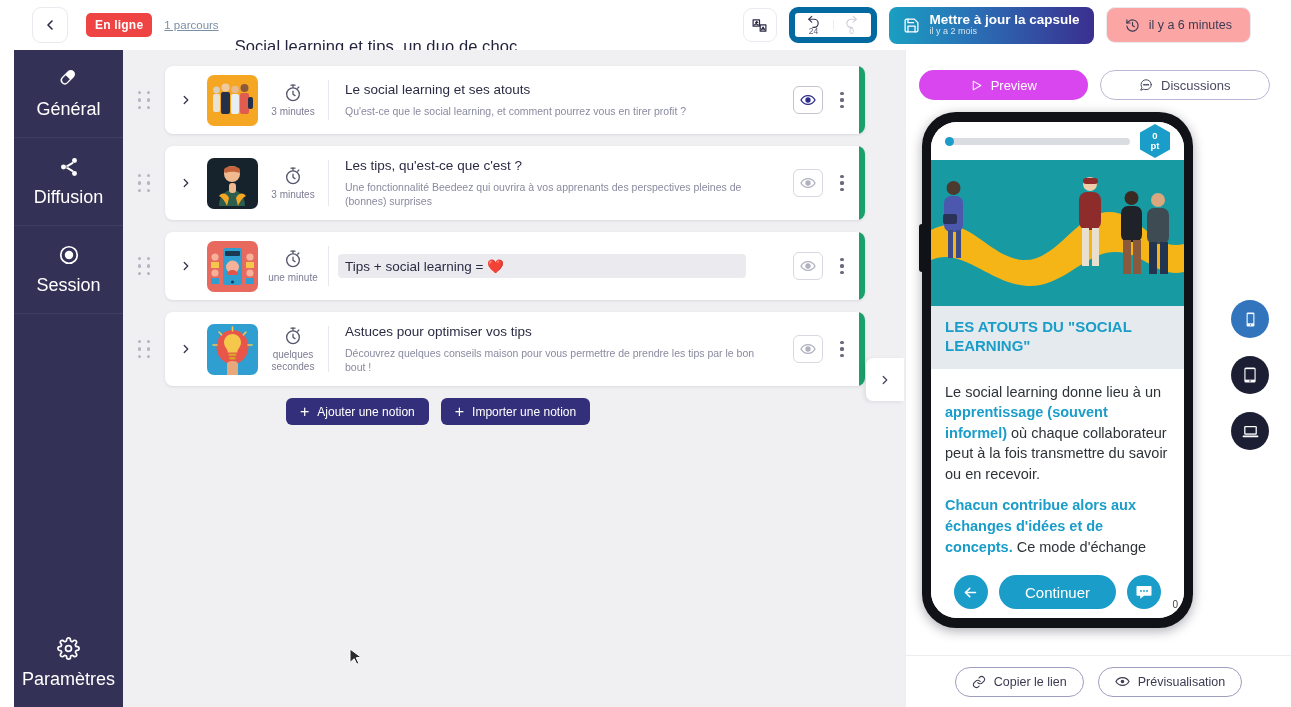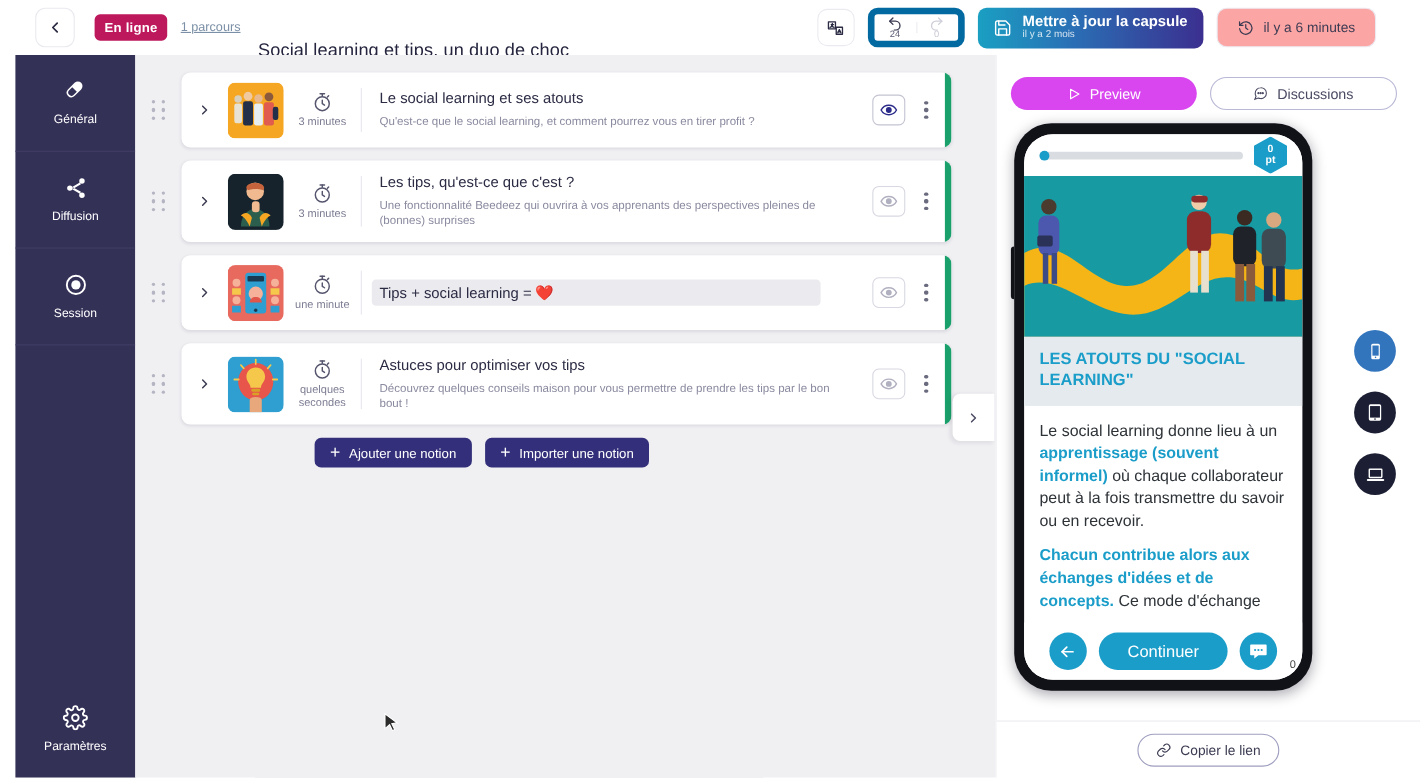--- a/index.html
+++ b/index.html
@@ -17,21 +17,21 @@
     position: absolute; top:0; left:0; width:1291px; height:50px;
     background:#ffffff; display:flex; align-items:center;
   }
   .back-btn {
     margin-left:32px; width:36px; height:36px; border-radius:9px;
     background:#ffffff; border:1px solid #e9e9ef;
     display:flex; align-items:center; justify-content:center;
     cursor:pointer; color:#2b2b44;
   }
   .status-pill {
-    margin-left:18px; background:#be185d; color:#fff;
+    margin-left:18px; background:#ef4444; color:#fff;
     font-size:12px; font-weight:700; padding:5px 9px; border-radius:5px;
     letter-spacing:.2px;
   }
   .parcours-link {
     margin-left:12px; font-size:11.5px; color:#7b8fa6;
     text-decoration:underline; cursor:pointer;
   }
   .doc-title {
     margin-left:16px; font-size:16.5px; color:#24243e; font-weight:400;
     letter-spacing:.1px;
@@ -76,21 +76,21 @@
   
   .leftnav {
     position:absolute; left:14px; top:50px; width:109px; height:657px;
     background:#343157; display:flex; flex-direction:column;
   }
   .nav-item {
     height:88px; display:flex; flex-direction:column; align-items:center;
     justify-content:center; gap:9px; color:#ffffff; cursor:pointer;
     border-bottom:1px solid #413e64;
   }
-  .nav-item .nav-label { font-size:11px; }
+  .nav-item .nav-label { font-size:18px; }
   .nav-spacer { flex:1; }
   .nav-item.bottom { border-bottom:none; }
 
   
   .canvas {
     position:absolute; left:123px; top:50px; width:782px; height:657px;
     background:#f0f0f3;
   }
   .cards { position:absolute; left:0; top:16px; width:782px; }
 
@@ -794,16 +794,25 @@
     <div class="bottom-actions">
       <div class="out-btn">
         <span>
           <svg width="14" height="14" viewBox="0 0 24 24" fill="none" stroke="#3b3b52" stroke-width="1.8" stroke-linecap="round">
               <path d="M10 13a5 5 0 0 0 7.5.5l3-3a5 5 0 0 0-7-7l-1.7 1.7"></path>
               <path d="M14 11a5 5 0 0 0-7.5-.5l-3 3a5 5 0 0 0 7 7L12.2 19"></path>
             </svg>
         </span>
         <span>Copier le lien</span>
       </div>
+      <div class="out-btn">
+        <span>
+          <svg width="15" height="15" viewBox="0 0 24 24" fill="none" stroke="#3b3b52" stroke-width="1.8">
+              <path d="M1.5 12S5 5.8 12 5.8 22.5 12 22.5 12 19 18.2 12 18.2 1.5 12 1.5 12z"></path>
+              <circle cx="12" cy="12" r="2.8" fill="#3b3b52" stroke="none"></circle>
+            </svg>
+        </span>
+        <span>Prévisualisation</span>
+      </div>
     </div>
 
   </div>
 </div>
 
 </body></html>

